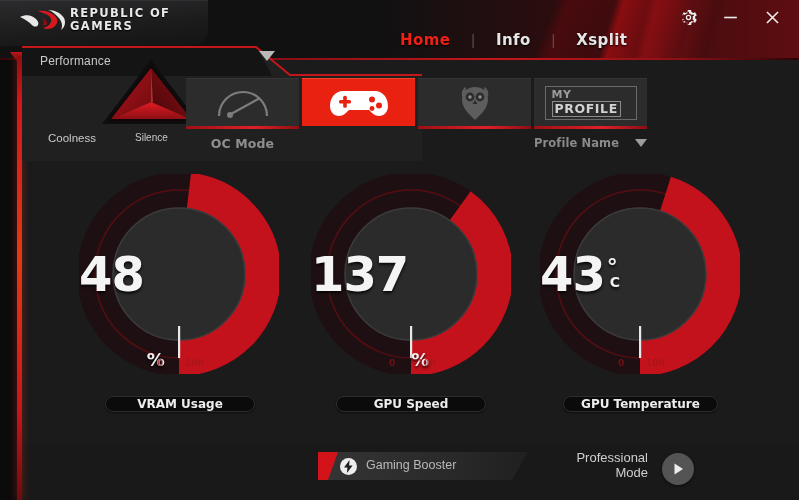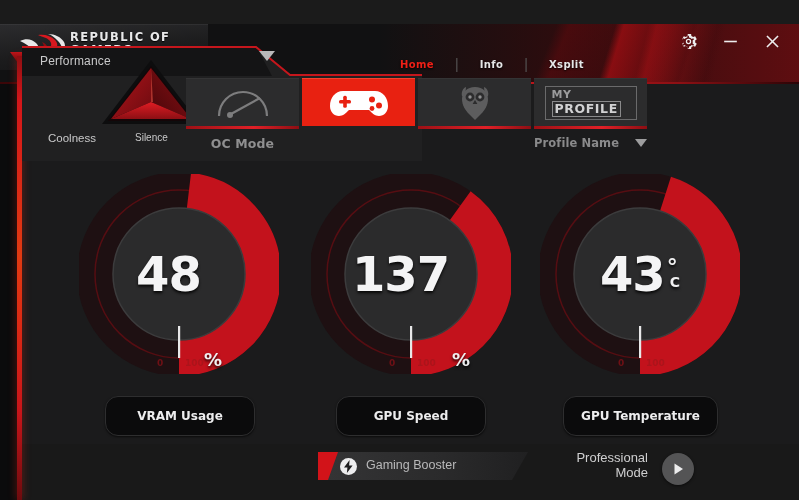--- a/index.html
+++ b/index.html
@@ -15,21 +15,20 @@
     position:relative; width:799px; height:500px;
     background:#1b1b1b;
     overflow:hidden;
   }
 
   
   .header {
     position:absolute; left:0; top:0; width:799px; height:60px;
     background:#111112;
     overflow:hidden;
-    margin-top:24px;
   }
   .header-streaks {
     position:absolute; right:0; top:0; width:420px; height:60px;
     background:
       linear-gradient(107deg, rgba(0,0,0,0) 54%, rgba(150,14,18,.85) 56%, rgba(60,8,12,.2) 72%, rgba(0,0,0,0) 73%),
       linear-gradient(104deg, rgba(0,0,0,0) 62%, rgba(190,20,24,.55) 64%, rgba(40,5,8,.1) 78%, rgba(0,0,0,0) 80%),
       linear-gradient(112deg, rgba(0,0,0,0) 40%, rgba(90,10,14,.6) 43%, rgba(20,3,5,.1) 62%, rgba(0,0,0,0) 64%),
       linear-gradient(90deg, rgba(0,0,0,0) 0%, rgba(70,8,10,.55) 45%, rgba(120,12,16,.75) 100%);
   }
   .header-underline {
@@ -54,21 +53,21 @@
     text-shadow:0 1px 1px #000;
   }
 
   
   .nav {
     position:absolute; left:400px; top:27px; width:280px; height:26px;
     display:flex; align-items:center;
   }
   .nav-item {
     font-family:"DejaVu Sans", sans-serif;
-    font-weight:700; font-size:10px; letter-spacing:.4px;
+    font-weight:700; font-size:15px; letter-spacing:.4px;
     color:#e6e6e7; cursor:pointer;
     text-shadow:0 1px 2px #000;
   }
   .nav-item.active { color:#ee2017; }
   .nav-sep { color:#555; font-size:14px; margin:0 21px; user-select:none; }
 
   
   .wctl { position:absolute; top:6px; display:flex; align-items:center; gap:20px; right:16px; }
   .wbtn { width:22px; height:22px; display:flex; align-items:center; justify-content:center; cursor:pointer; }
   .wbtn svg { display:block; }
@@ -160,21 +159,21 @@
 
   
   .gauges { position:absolute; left:0; top:174px; width:799px; height:215px; }
   .gauge { position:absolute; width:200px; height:200px; }
   .g1 { left:79px; top:0; }
   .g2 { left:311px; top:0; }
   .g3 { left:540px; top:0; }
   .gauge svg { display:block; }
   .g-center {
     position:absolute; left:0; top:0; width:200px; height:200px;
-    display:flex; align-items:center; justify-content:center;
+    display:flex; align-items:center; justify-content:flex-start;
     pointer-events:none;
   }
   .g-val {
     font-family:"DejaVu Sans", sans-serif;
     font-weight:700; font-size:48px; color:#f4f4f5;
     letter-spacing:-1px;
     text-shadow:0 2px 3px rgba(0,0,0,.85);
     line-height:48px;
   }
   .g-unit {
@@ -191,21 +190,21 @@
     position:absolute; bottom:6px;
     font-family:"DejaVu Sans", sans-serif; font-size:9px; font-weight:700;
     color:#8a1016; opacity:.75;
   }
   .g-min { left:78px; }
   .g-max { left:106px; color:#a3151b; }
 
   
   .pills { position:absolute; left:0; top:396px; width:799px; height:28px; }
   .pill {
-    position:absolute; height:40px; border-radius:13px;
+    position:absolute; height:16px; border-radius:13px;
     background:#0b0b0c; border:1px solid #2e2e2f;
     display:flex; align-items:center; justify-content:center;
     font-family:"DejaVu Sans", sans-serif; font-weight:700; font-size:12px;
     color:#ededee; cursor:pointer;
     box-shadow:0 1px 2px rgba(0,0,0,.6);
   }
   .p1 { left:105px; width:150px; }
   .p2 { left:336px; width:150px; }
   .p3 { left:563px; width:155px; }
 

